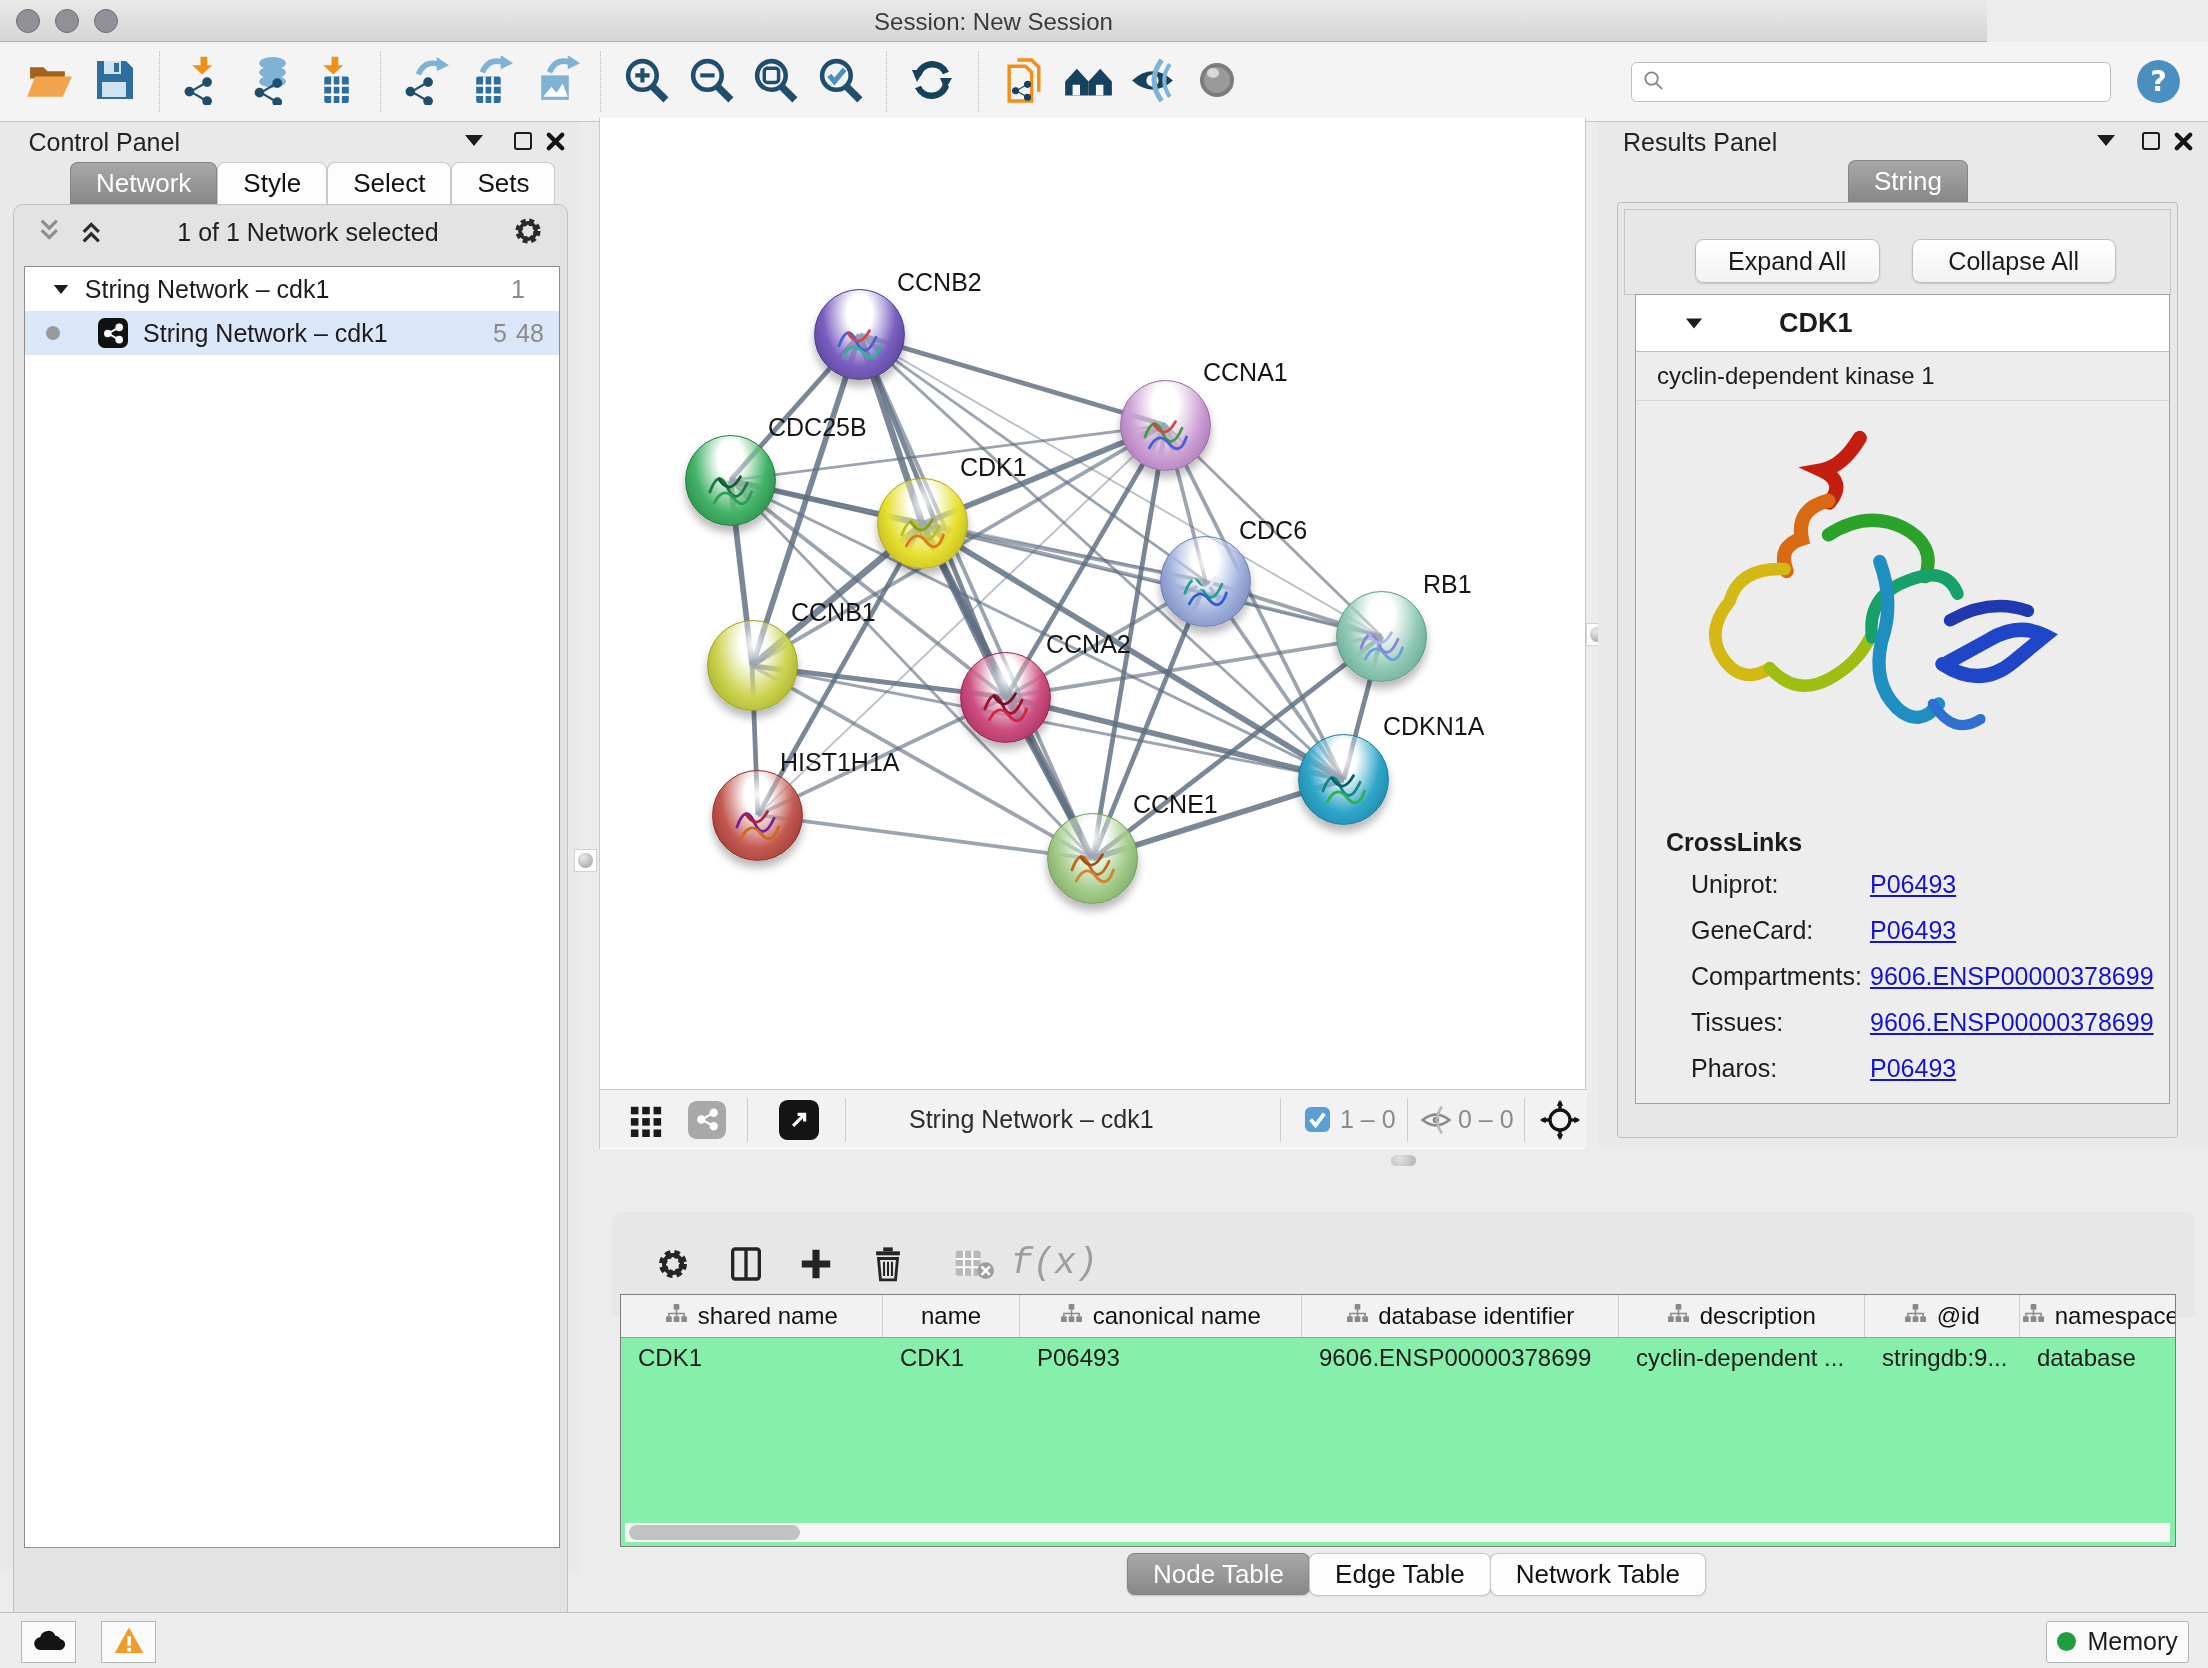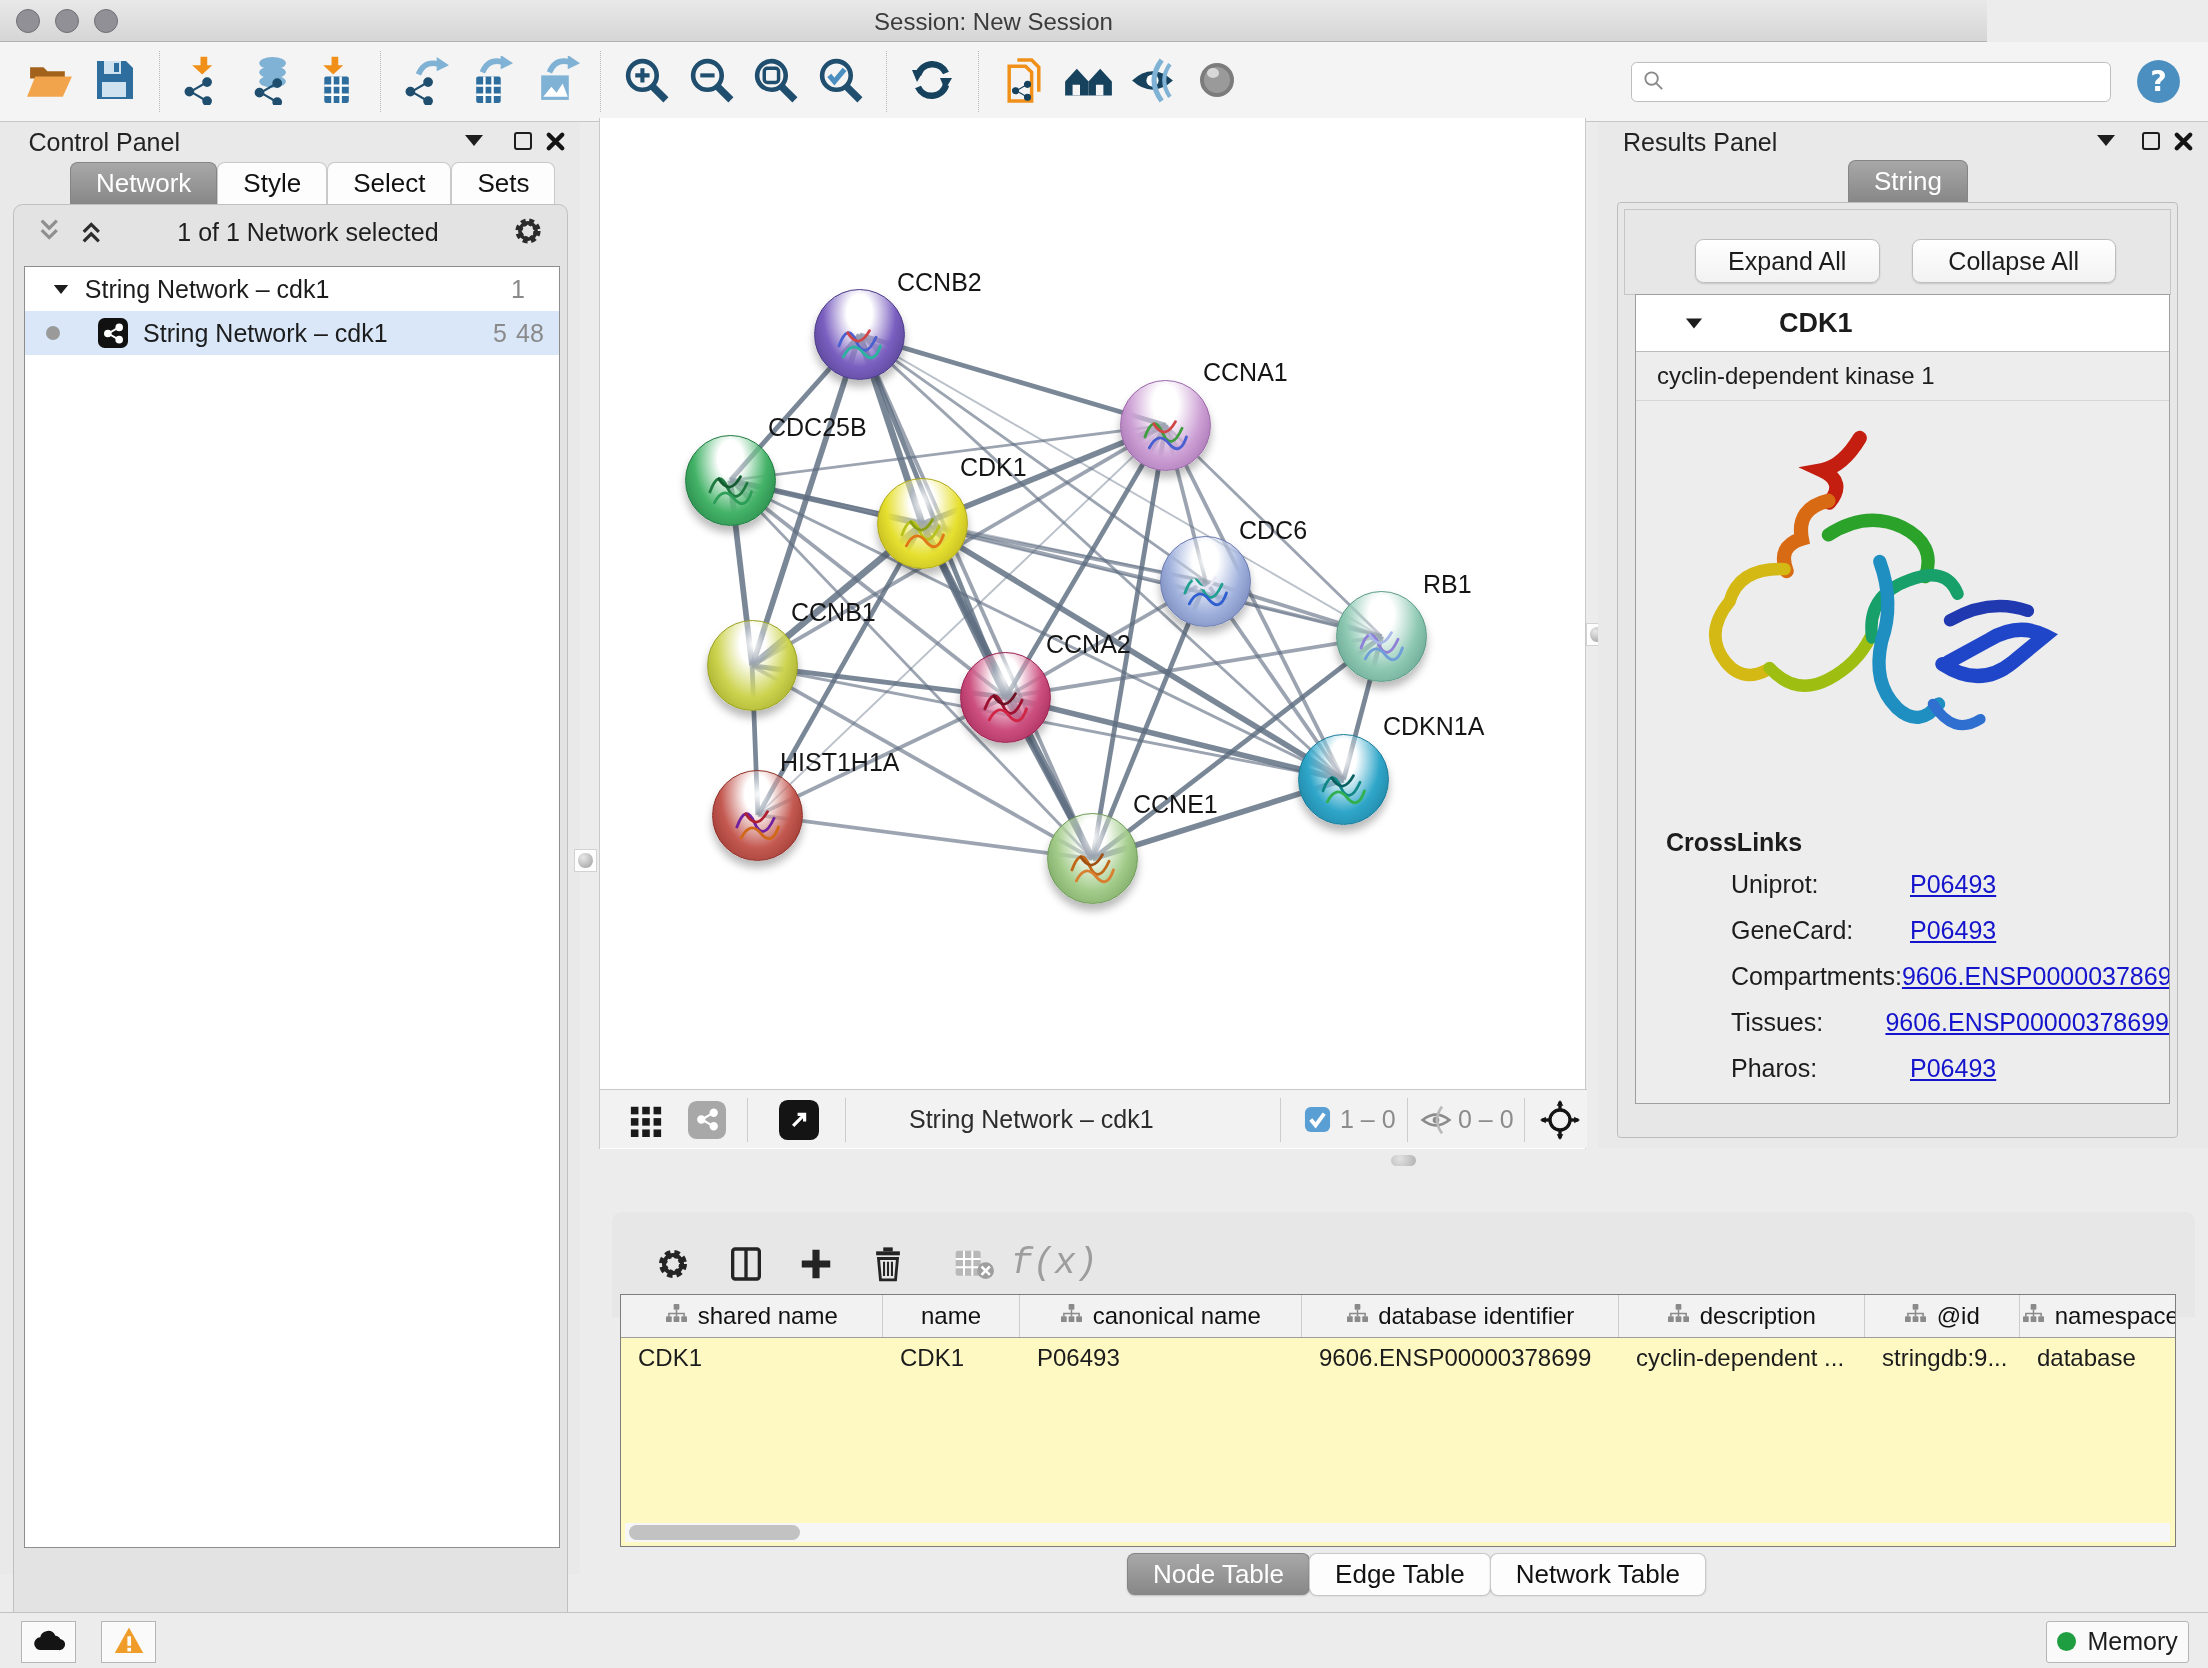--- a/index.html
+++ b/index.html
@@ -84,32 +84,32 @@
   .rp-entry-hdr { position:absolute; left:0; top:0; width:100%; height:57px; background:#fff;
     border-bottom:1px solid #bcbcbc; display:flex; align-items:center; }
   .rp-entry-name { font-size:27px; font-weight:bold; margin-left:76px; }
   .rp-desc { position:absolute; left:0; top:57px; width:100%; height:49px;
     border-bottom:1px solid #d6d6d6; display:flex; align-items:center;
     font-size:24px; padding-left:21px; }
   .crosslinks { position:absolute; left:0; top:533px; width:100%;
     font-family:Liberation Sans, sans-serif; font-size:25px; }
   .cl-title { font-weight:bold; margin-left:30px; margin-bottom:13.3px; }
   .cl-row { display:flex; margin:0 0 17px 55px; }
-  .cl-label { width:179px;margin-left:40px; }
+  .cl-label { width:179px; }
   .cl-value { color:#1414cc; text-decoration:underline; }
 
   
   .table-panel { position:absolute; left:599px; top:1168px; width:1609px; height:439px; background:#ececec; }
   .tp-hdr { position:absolute; left:0; top:5.7px; width:100%; height:34px; }
   .tp-toolbox { position:absolute; left:13.3px; top:44px; width:1583px; height:105px;
     background:#e7e7e7; border-radius:9.5px 9.5px 0 0; }
   .tp-tool { position:absolute; top:25px; width:53px; height:53px; display:flex;
     align-items:center; justify-content:center; }
   .tbl-box { position:absolute; left:21px; top:126px; width:1556px; height:253px;
-    background:#fef9c3; border:1.9px solid #7d7d7d; overflow:hidden; }
+    background:#86efac; border:1.9px solid #7d7d7d; overflow:hidden; }
   .tbl-headrow { display:flex; height:43px; background:#f2f2f2; border-bottom:1.9px solid #9c9c9c; }
   .tbl-hcell { display:flex; align-items:center; justify-content:center; gap:9.5px;
     font-size:24px; color:#111; border-right:1px solid #cdcdcd; overflow:hidden; flex:0 0 auto; }
   .tbl-row { display:flex; height:40px; }
   .tbl-cell { font-size:24px; padding-left:17px; display:flex; align-items:center;
     overflow:hidden; white-space:nowrap; flex:0 0 auto; }
   .tbl-scroll { position:absolute; left:3.8px; bottom:3.8px; width:1545px; height:19px; background:#f6f6f6; }
   .tbl-thumb { position:absolute; left:3.8px; top:1.9px; width:171px; height:15px; background:#c2c2c2; border-radius:7.6px; }
   .tp-tabs { position:absolute; left:528px; top:385px; display:flex; }
   .tp-tabs .tab { border-radius:7.6px; margin-right:-1px; box-shadow:0 1px 1.9px rgba(0,0,0,.2); }

